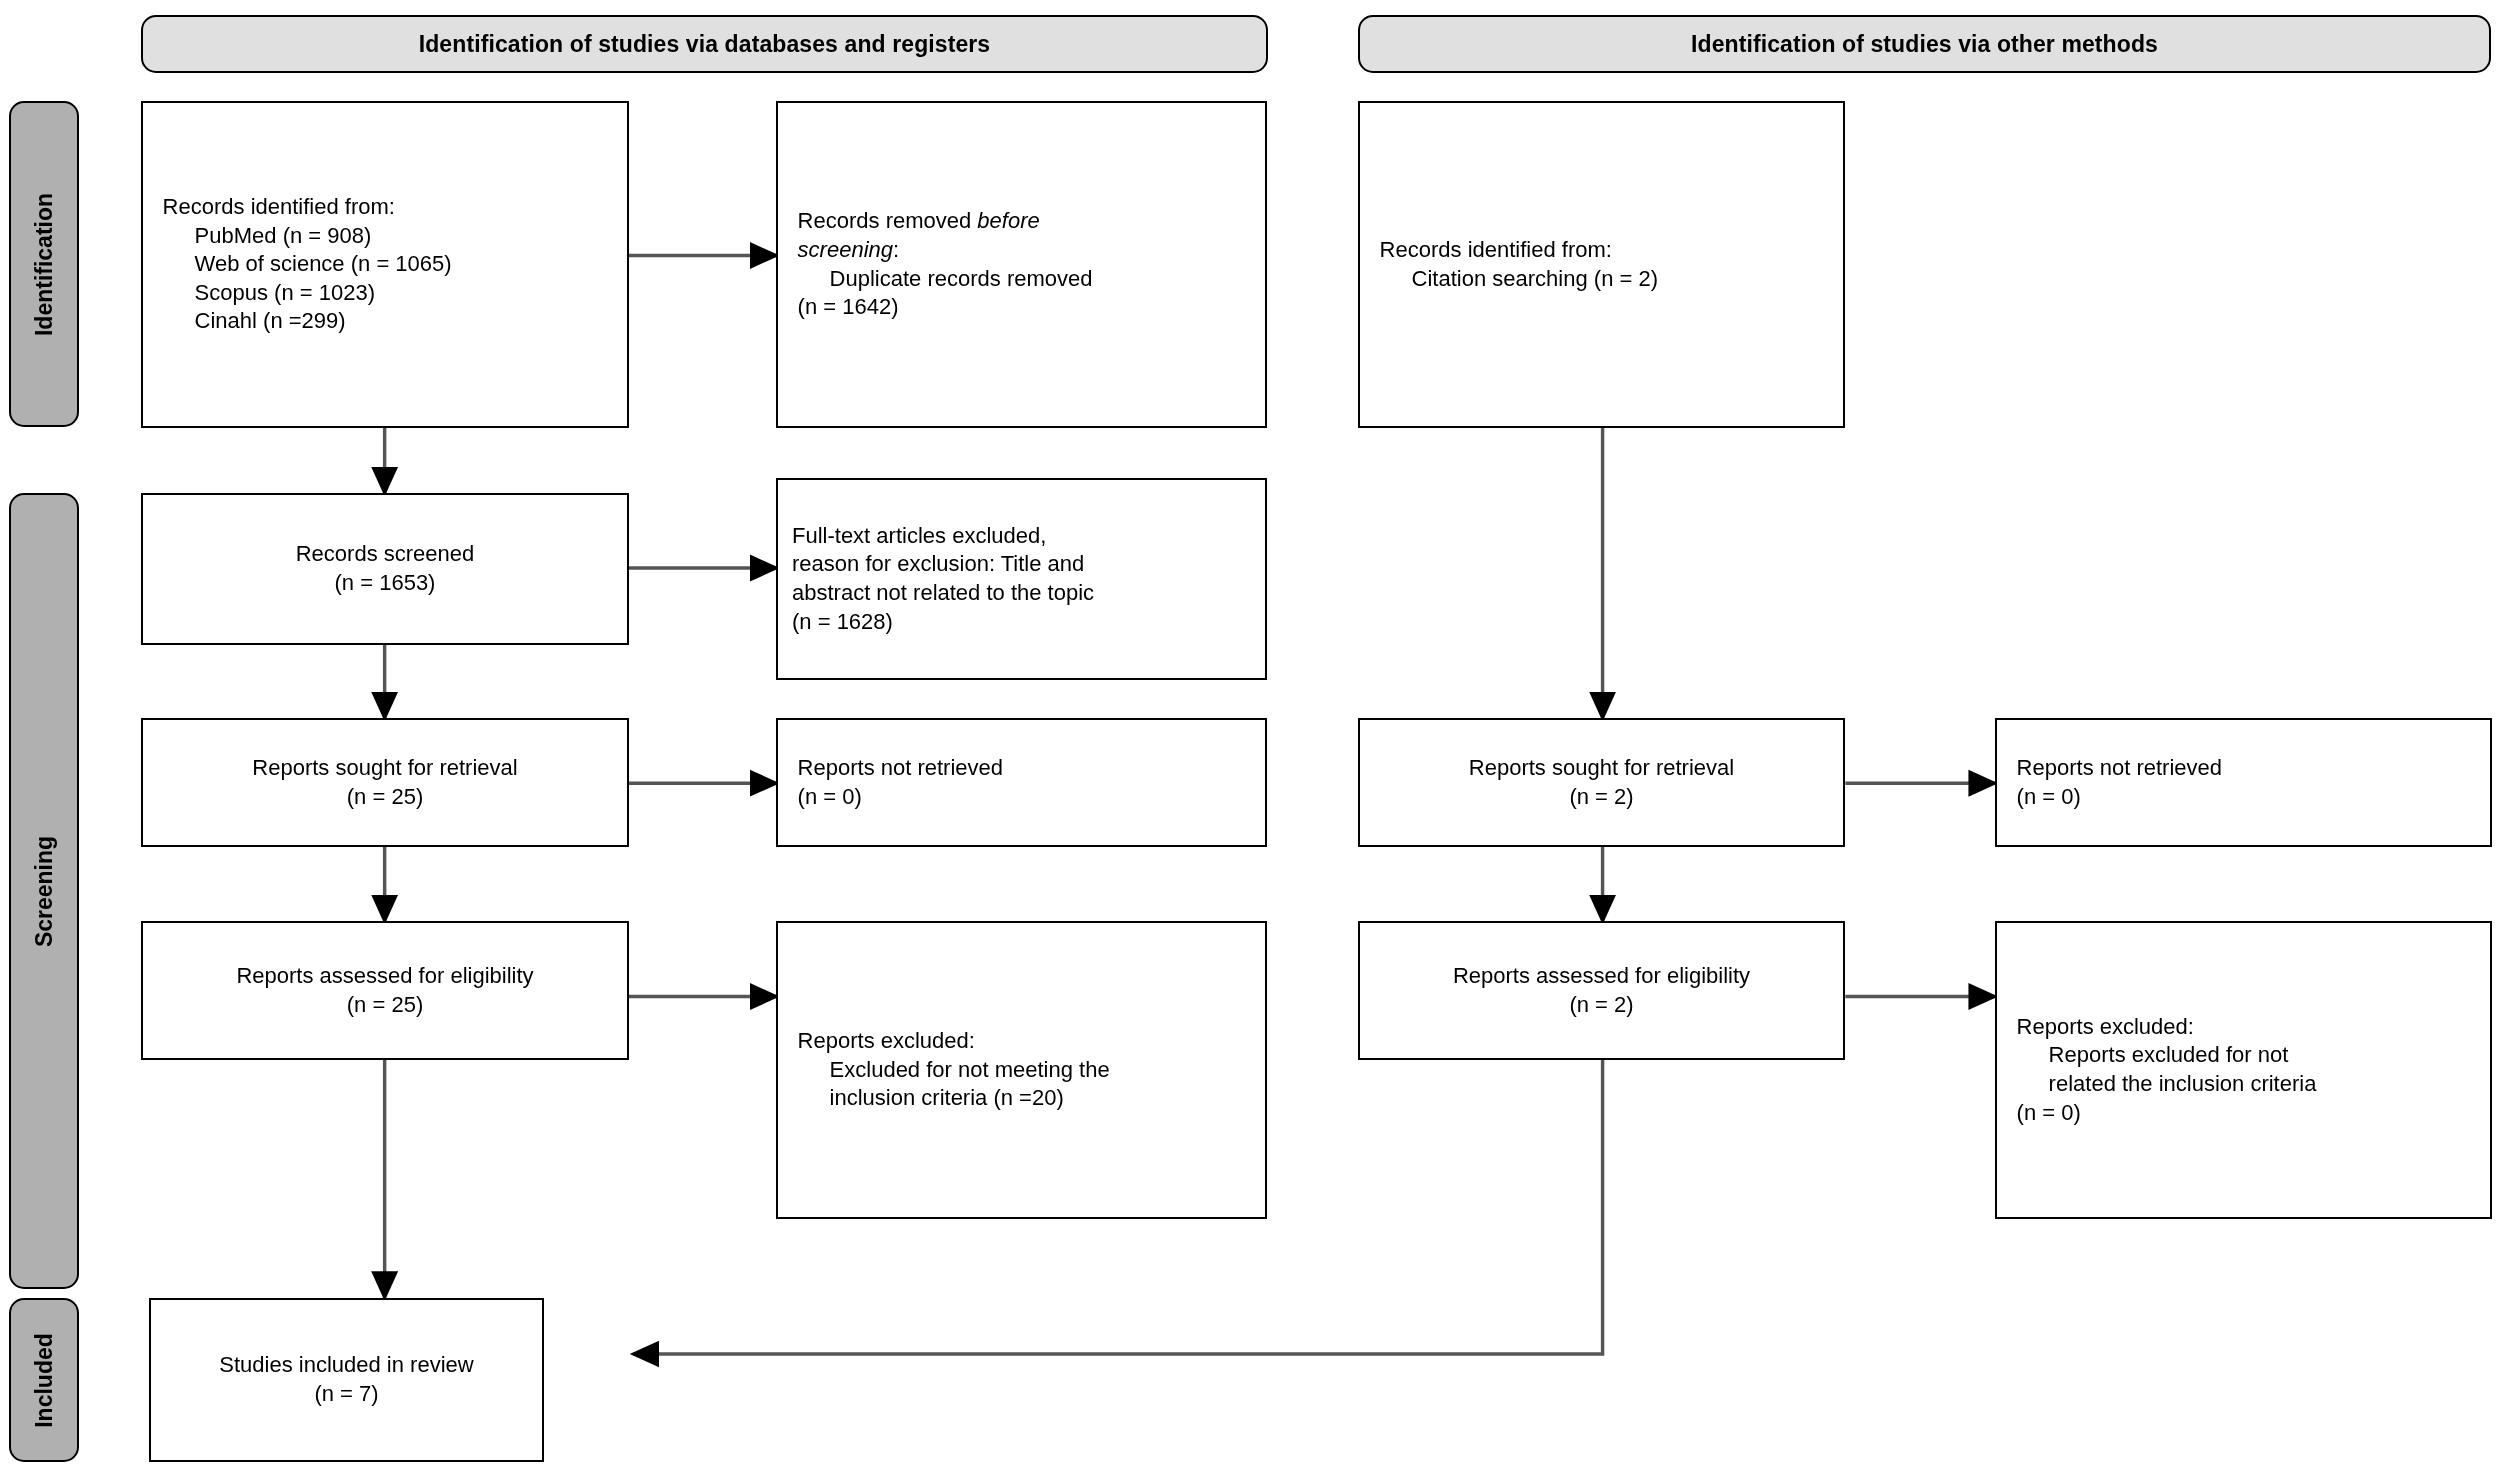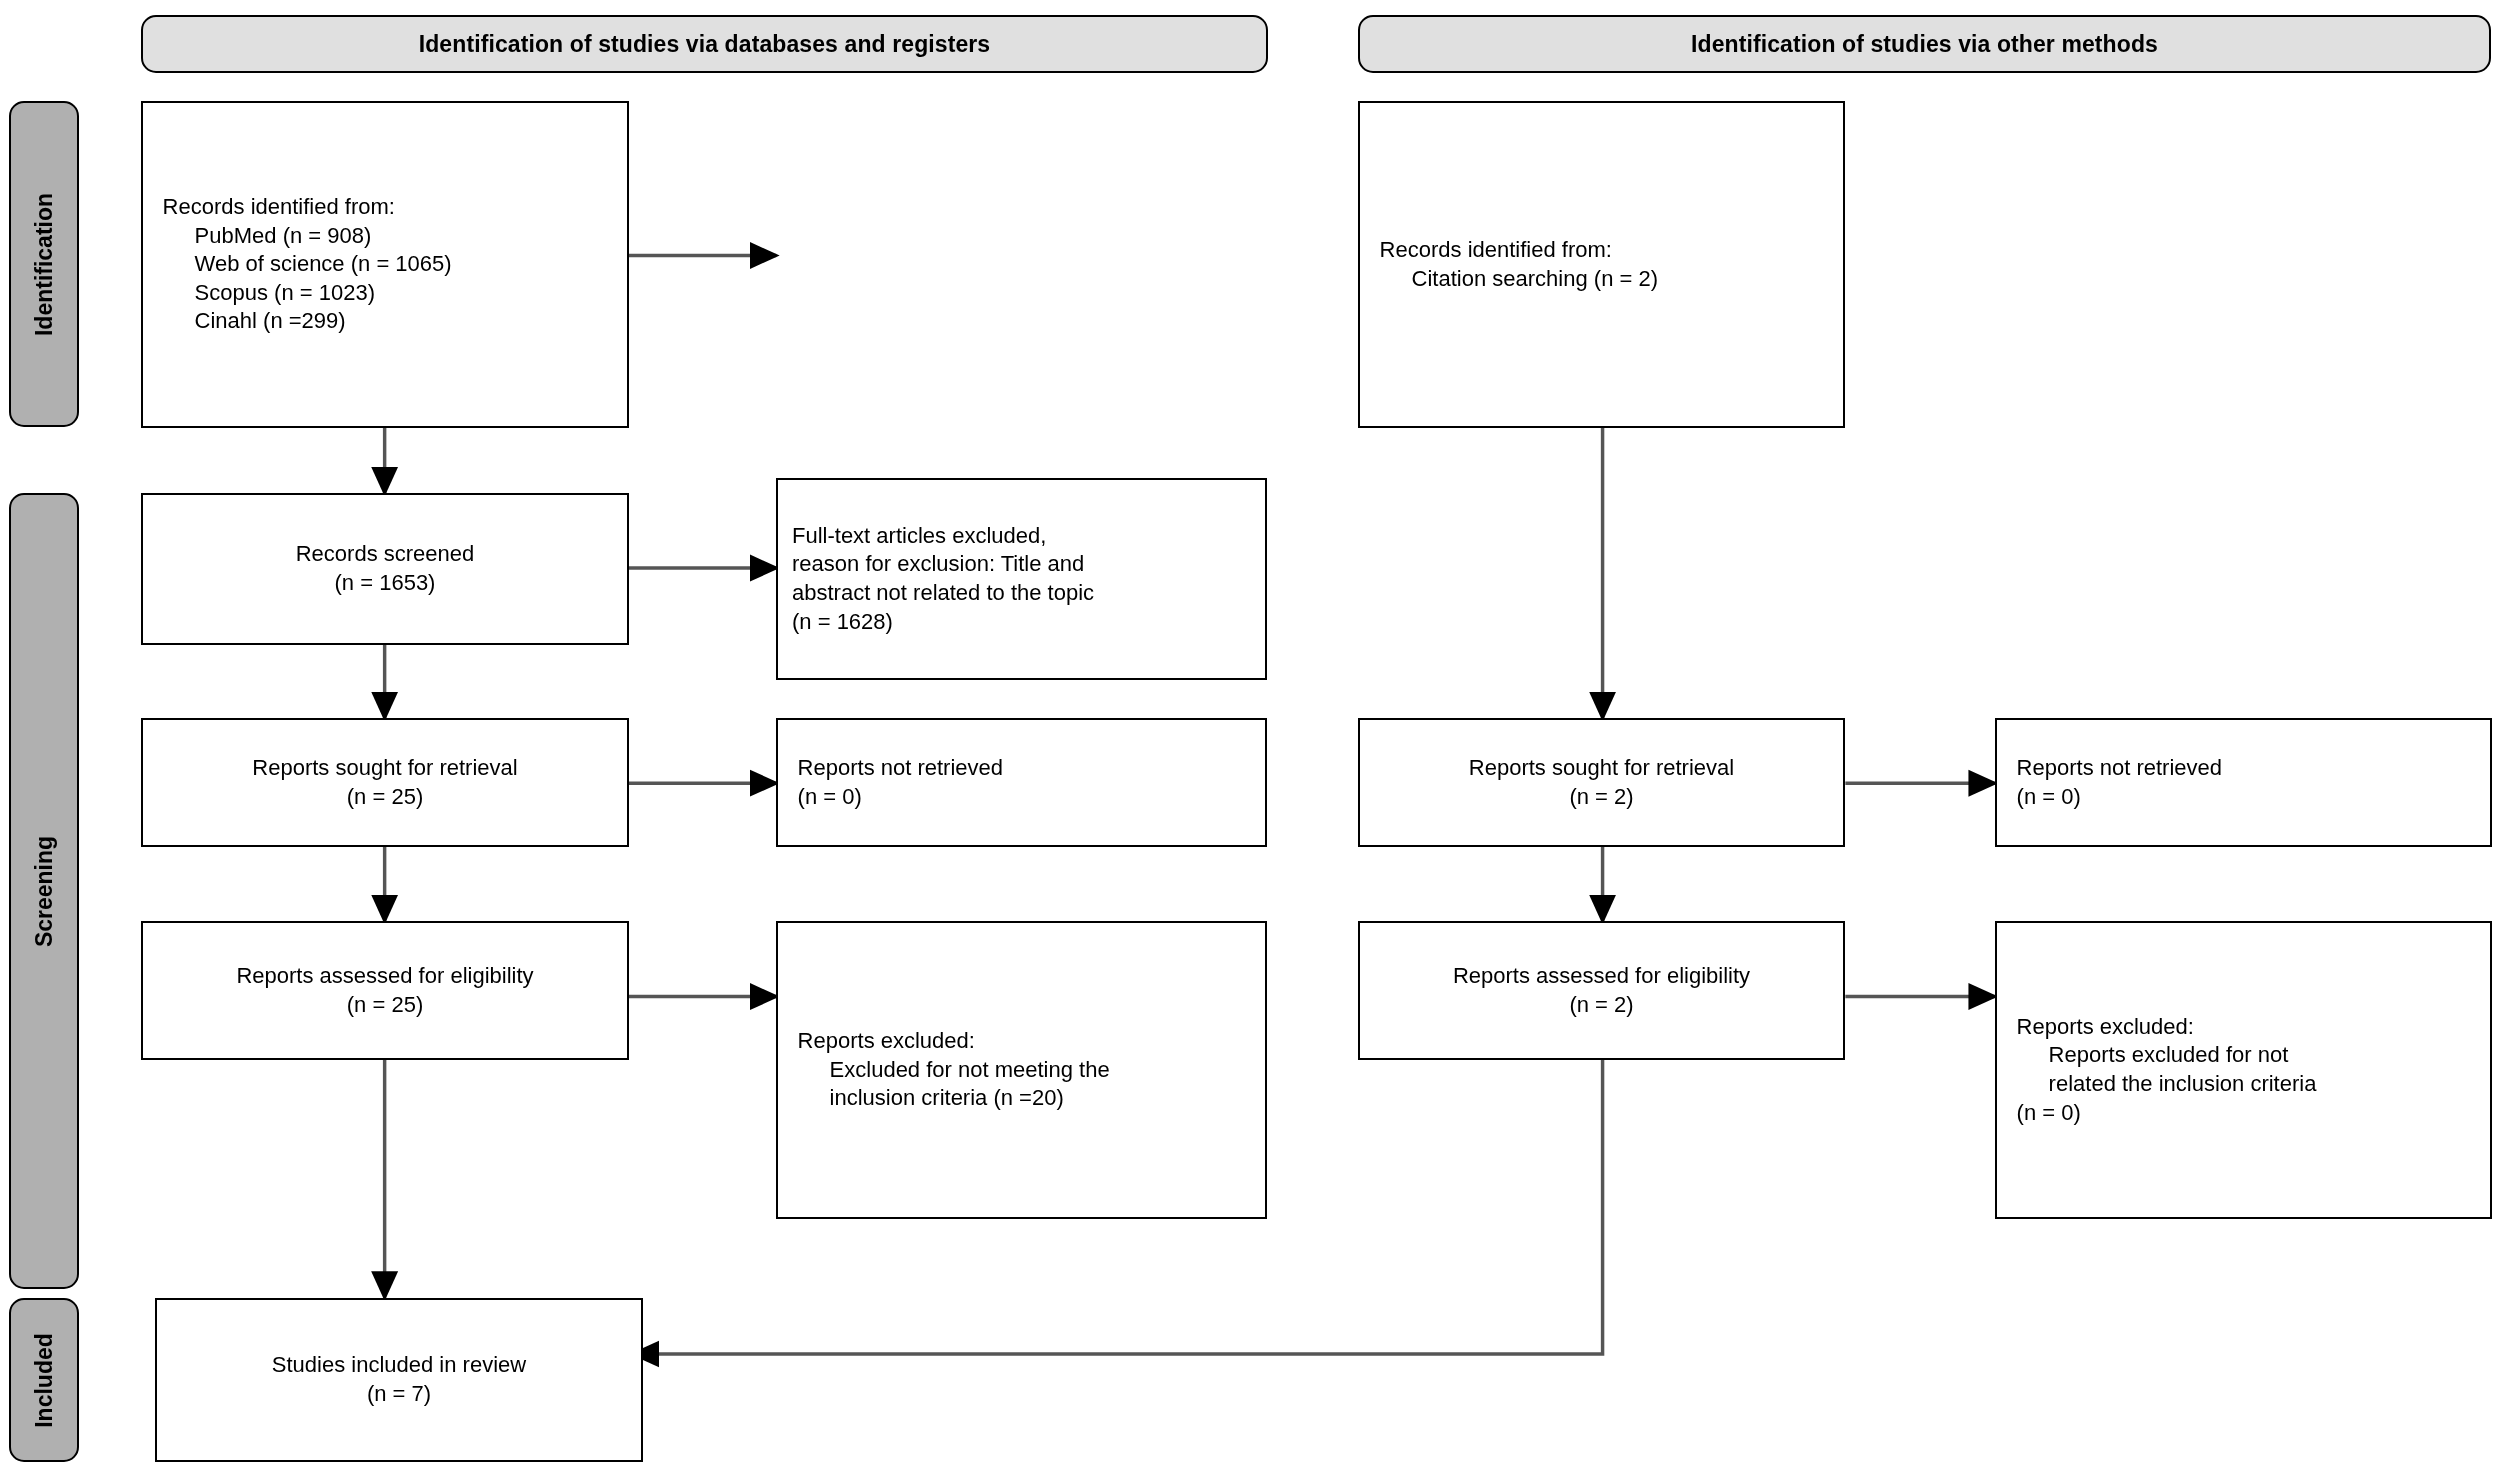--- a/index.html
+++ b/index.html
@@ -137,20 +137,30 @@
   </div>
 
   <div class="node left" style="left:141px; top:101px; width:488px; height:327px;">
     <div class="ln">Records identified from:</div>
     <div class="ln ind">PubMed (n = 908)</div>
     <div class="ln ind">Web of science (n = 1065)</div>
     <div class="ln ind">Scopus (n = 1023)</div>
     <div class="ln ind">Cinahl (n =299)</div>
   </div>
 
+  <div class="node left" style="left:776px; top:101px; width:491px; height:327px;">
+    <div class="ln">
+      <span>Records removed </span><span class="it">before</span>
+    </div>
+    <div class="ln">
+      <span class="it">screening</span><span>:</span>
+    </div>
+    <div class="ln ind">Duplicate records removed</div>
+    <div class="ln">(n = 1642)</div>
+  </div>
 
   <div class="node left" style="left:1358px; top:101px; width:487px; height:327px;">
     <div class="ln">Records identified from:</div>
     <div class="ln ind">Citation searching (n = 2)</div>
   </div>
 
   <div class="node center" style="left:141px; top:493px; width:488px; height:152px;text-align:center;">
     <div class="ln">Records screened</div>
     <div class="ln">(n = 1653)</div>
   </div>
@@ -198,19 +208,19 @@
     <div class="ln">(n = 2)</div>
   </div>
 
   <div class="node left" style="left:1995px; top:921px; width:497px; height:298px;">
     <div class="ln">Reports excluded:</div>
     <div class="ln ind">Reports excluded for not</div>
     <div class="ln ind">related the inclusion criteria</div>
     <div class="ln">(n = 0)</div>
   </div>
 
-  <div class="node center" style="left:155px; top:1298px; width:488px; height:164px;">
+  <div class="node center" style="left:149px; top:1298px; width:395px; height:164px;">
     <div class="ln">Studies included in review</div>
     <div class="ln">(n = 7)</div>
   </div>
 
 </div>
 
 
 </body></html>

